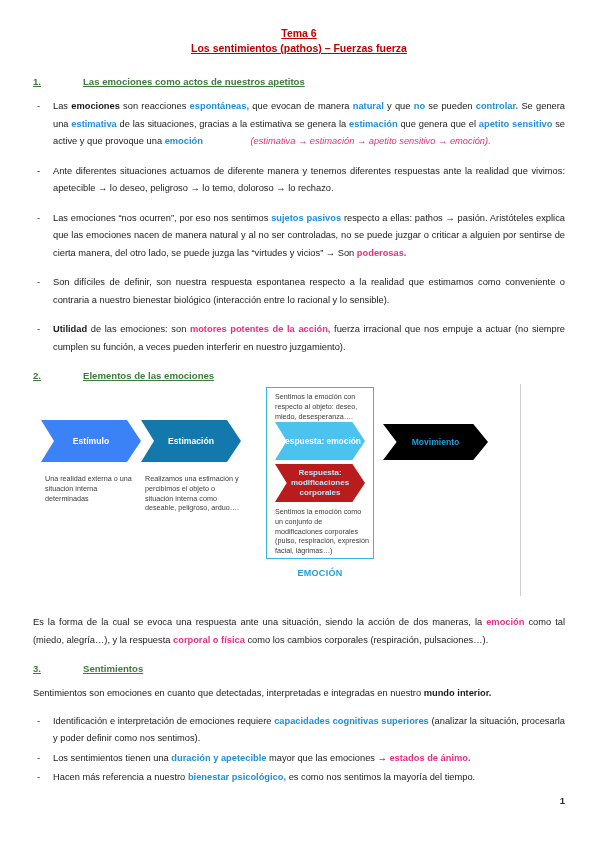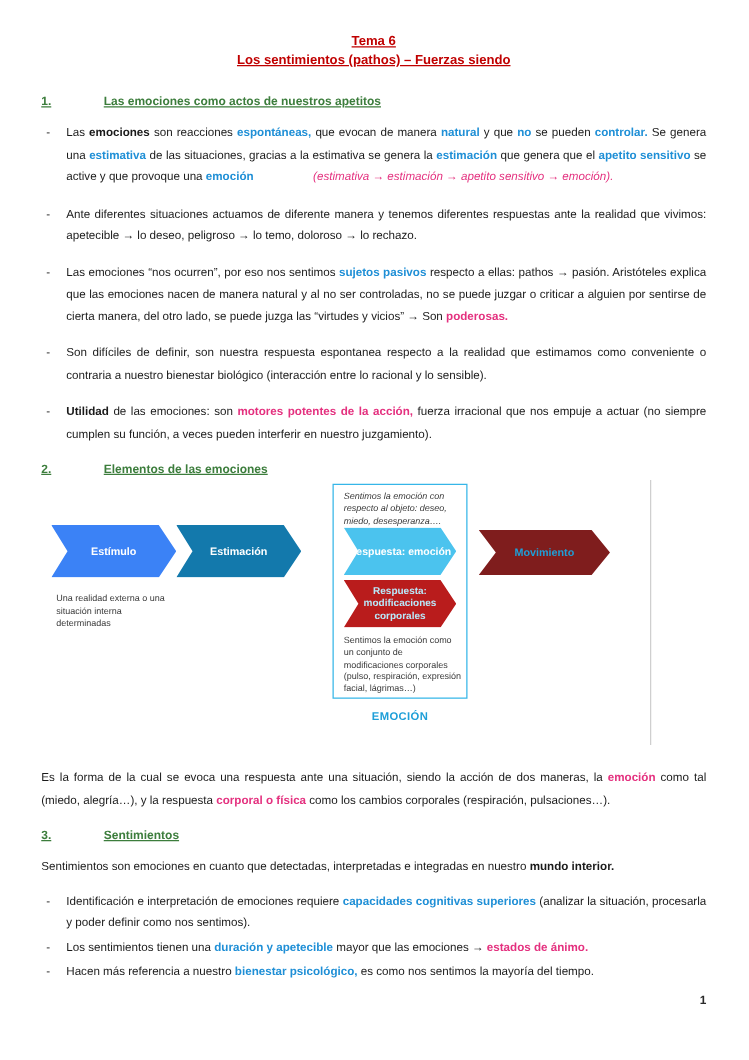--- a/index.html
+++ b/index.html
@@ -112,33 +112,33 @@
     font-size:8.4px;
   }
   .chev.resp-corp{
     left:242px;top:72px;width:90px;height:38px;
     background:#b91c1c;
     color:#b9e8f9;
     font-size:8px;
   }
   .chev.movimiento{
     left:350px;top:32px;width:105px;height:36px;
-    background:#7f1d1d;
+    background:#000000;
     color:#1f9fd8;
     font-size:8.6px;
   }
   .cap{
     position:absolute;
     font-size:7.2px;
     line-height:9.8px;
     color:#3a3a3a;
   }
   .cap.c1{ left:12px; top:82px; width:92px;}
   .cap.c2{ left:112px; top:82px; width:100px;}
-  .cap.c3{ left:242px; top:0px; width:94px;font-style:italic;}
+  .cap.c3{ left:242px; top:0px; width:94px;}
   .cap.c4{ left:242px; top:115px; width:94px;}
   .cap.c5{ left:352px; top:84px; width:108px;}
 
   .emotion-box{
     position:absolute;
     left:233px;top:-5px;
     width:108px;height:172px;
     border:1.6px solid #36b6e8;
     box-sizing:border-box;
     background:transparent;
@@ -169,21 +169,21 @@
     color:#2b2b2b;
   }
 </style>
 </head>
 <body>
 
 <div class="page">
 
   <div class="doc-title">
     <span class="l1">Tema 6</span>
-    <span class="l2">Los sentimientos (pathos) – Fuerzas siendo</span>
+    <span class="l2">Los sentimientos (pathos) – Fuerzas fuerza</span>
   </div>
 
   <div class="section-head">
     <span class="num">1.</span>
     <span class="txt">Las emociones como actos de nuestros apetitos</span>
   </div>
 
   <div class="bullet">
     <span class="dash">-</span>
     <span class="body"><span>Las </span><b>emociones</b><span> son reacciones </span><span class="blue">espontáneas,</span><span> que evocan de manera </span><span class="blue">natural</span><span> y que </span><span class="blue">no</span><span> se pueden </span><span class="blue">controlar.</span><span> Se genera una </span><span class="blue">estimativa</span><span> de las situaciones, gracias a la estimativa se genera la </span><span class="blue">estimación</span><span> que genera que el </span><span class="blue">apetito sensitivo</span><span> se active y que provoque una </span><span class="blue">emoción</span><span class="pink-i"> (estimativa → estimación → apetito sensitivo → emoción).</span></span>
@@ -216,20 +216,21 @@
 
   <div class="diagram">
 
     <div class="emotion-box"></div>
     <div class="diag-divider"></div>
 
     <div class="chev estimulo">Estímulo</div>
     <div class="cap c1">Una realidad externa o una situación interna determinadas</div>
 
     <div class="chev estimacion">Estimación</div>
+    <div class="cap c2">Realizamos una estimación y percibimos el objeto o situación interna como deseable, peligroso, arduo….</div>
 
     <div class="cap c3">Sentimos la emoción con respecto al objeto: deseo, miedo, desesperanza….</div>
     <div class="chev resp-emocion">Respuesta: emoción</div>
     <div class="chev resp-corp">Respuesta: modificaciones corporales</div>
     <div class="cap c4">Sentimos la emoción como un conjunto de modificaciones corporales (pulso, respiración, expresión facial, lágrimas…)</div>
 
     <div class="chev movimiento">Movimiento</div>
 
     <div class="emotion-label">EMOCIÓN</div>
   </div>

